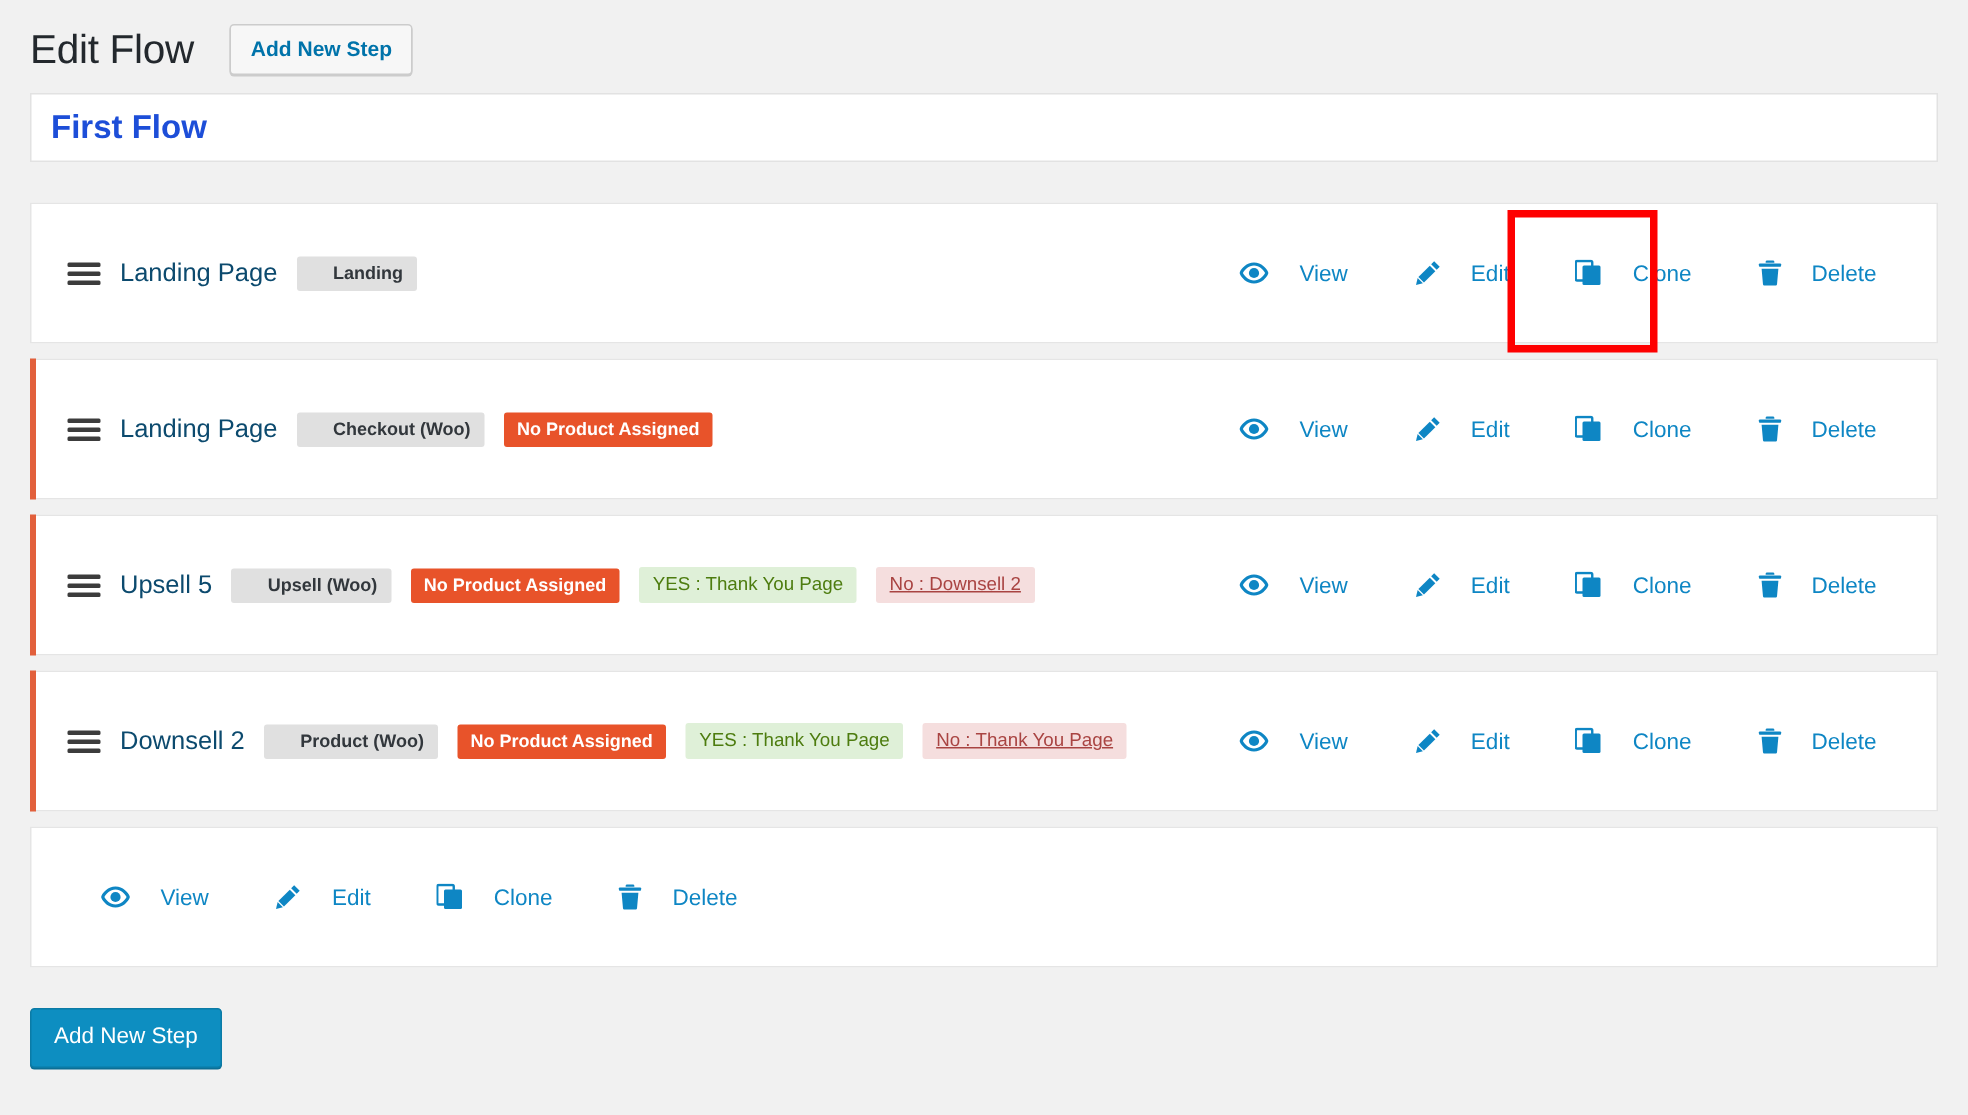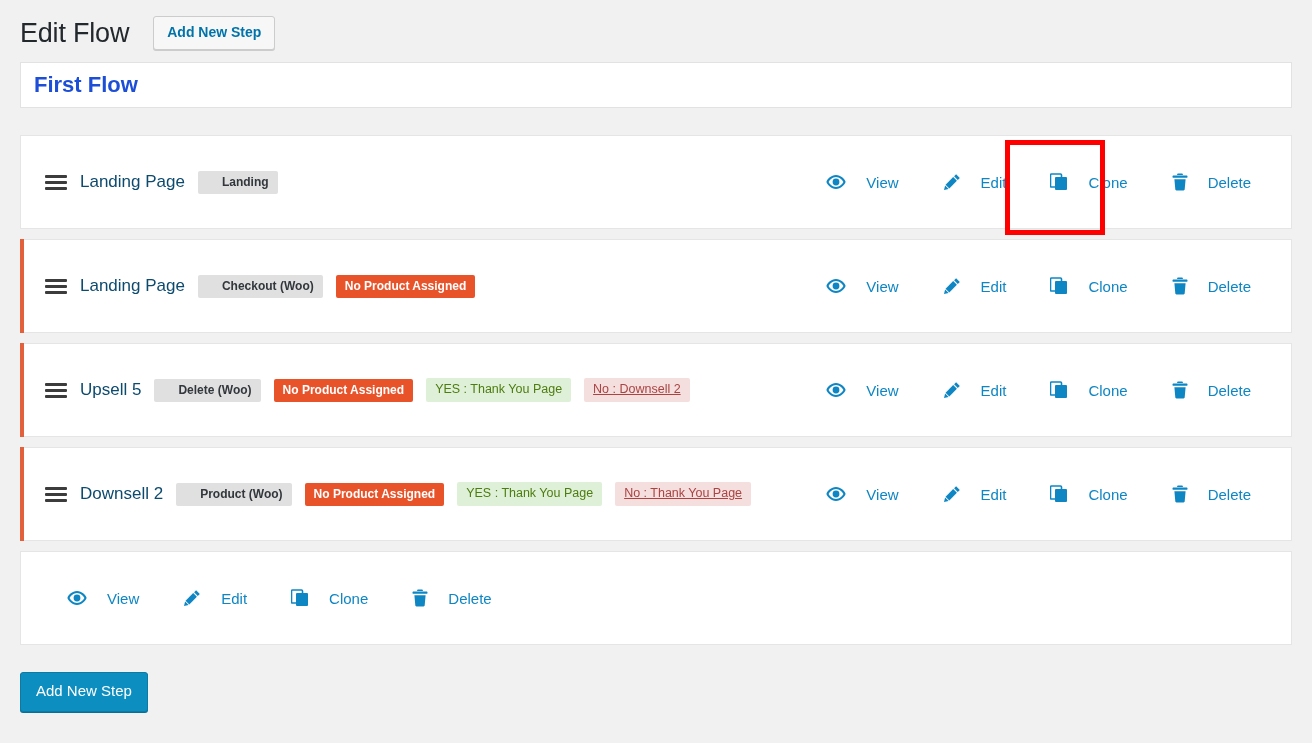--- a/index.html
+++ b/index.html
@@ -187,21 +187,21 @@
         </div>
       </div>
       <div class="step-row accent">
         <div class="step-left">
           <div class="drag-handle">
             <span></span>
             <span></span>
             <span></span>
           </div>
           <div class="step-name">Upsell 5</div>
-          <span class="badge type">Delete (Woo)</span>
+          <span class="badge type">Upsell (Woo)</span>
           <span class="badge warn">No Product Assigned</span>
           <span class="badge yes">YES : Thank You Page</span>
           <span class="badge no">No : Downsell 2</span>
         </div>
         <div class="actions">
           <div class="action">
             <svg width="20" height="16" viewBox="0 0 20 16">
               <path d="M10 1C5 1 1.6 5 0.6 7.3c-.2.4-.2.9 0 1.3C1.6 11 5 15 10 15s8.4-4 9.4-6.4c.2-.4.2-.9 0-1.3C18.4 5 15 1 10 1zm0 12c-3.5 0-6.3-2.9-7.4-5C3.7 5.9 6.5 3 10 3s6.3 2.9 7.4 5c-1.1 2.1-3.9 5-7.4 5z" fill="#0e86c4"></path>
               <circle cx="10" cy="8" r="3.4" fill="#0e86c4"></circle>
             </svg>

